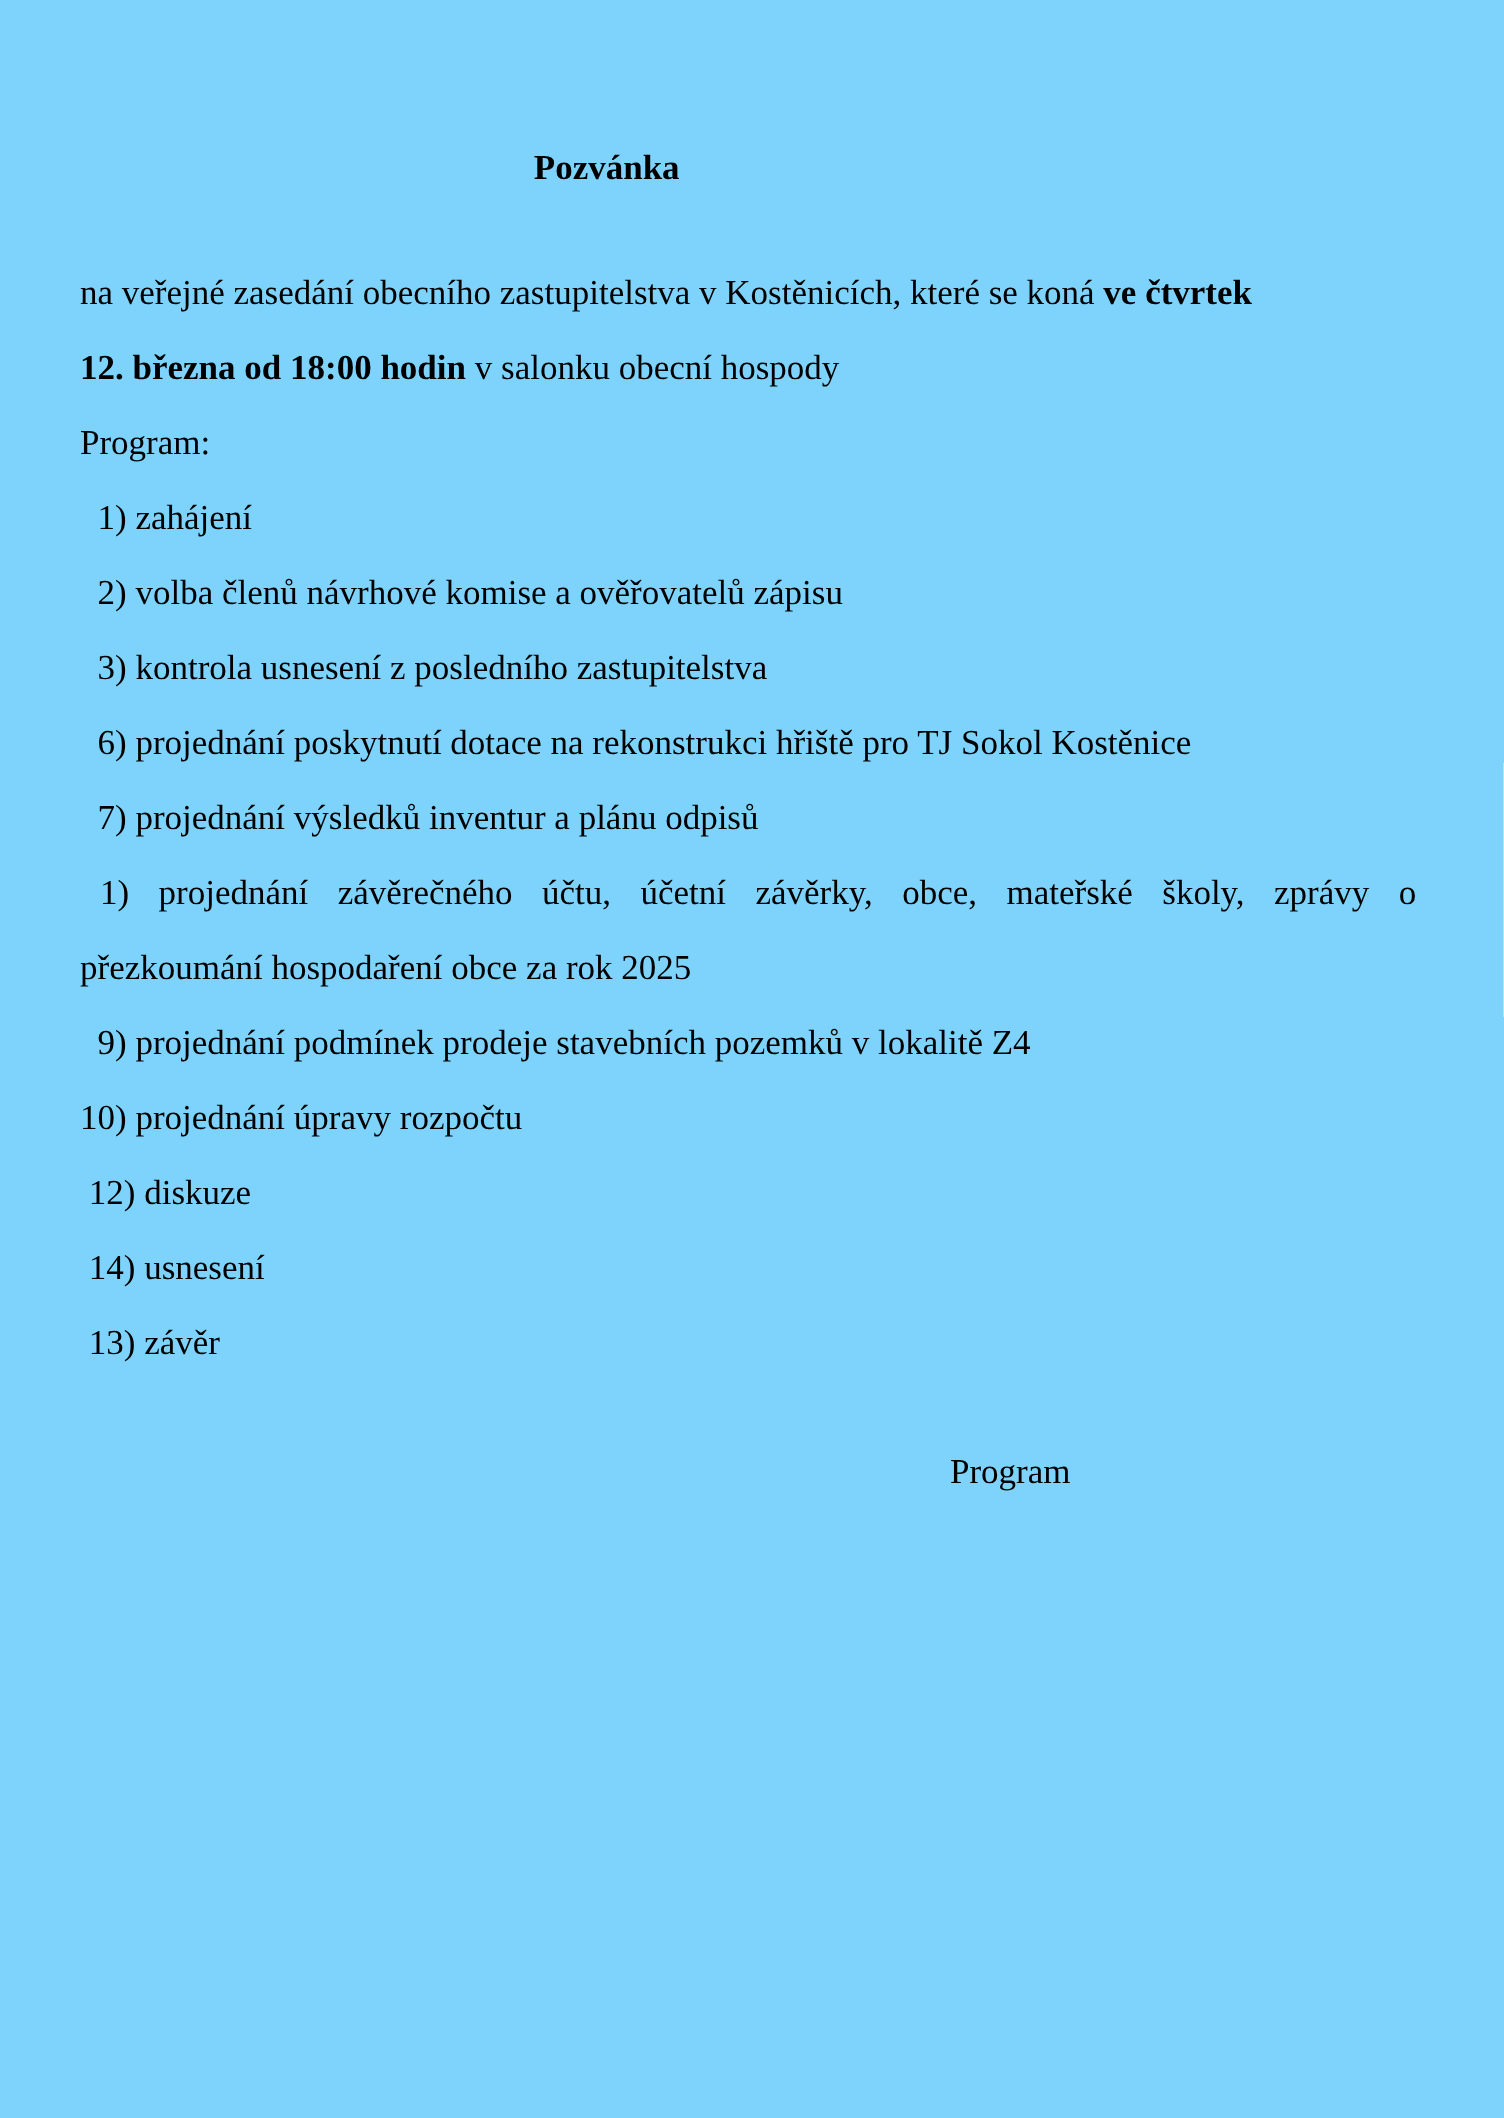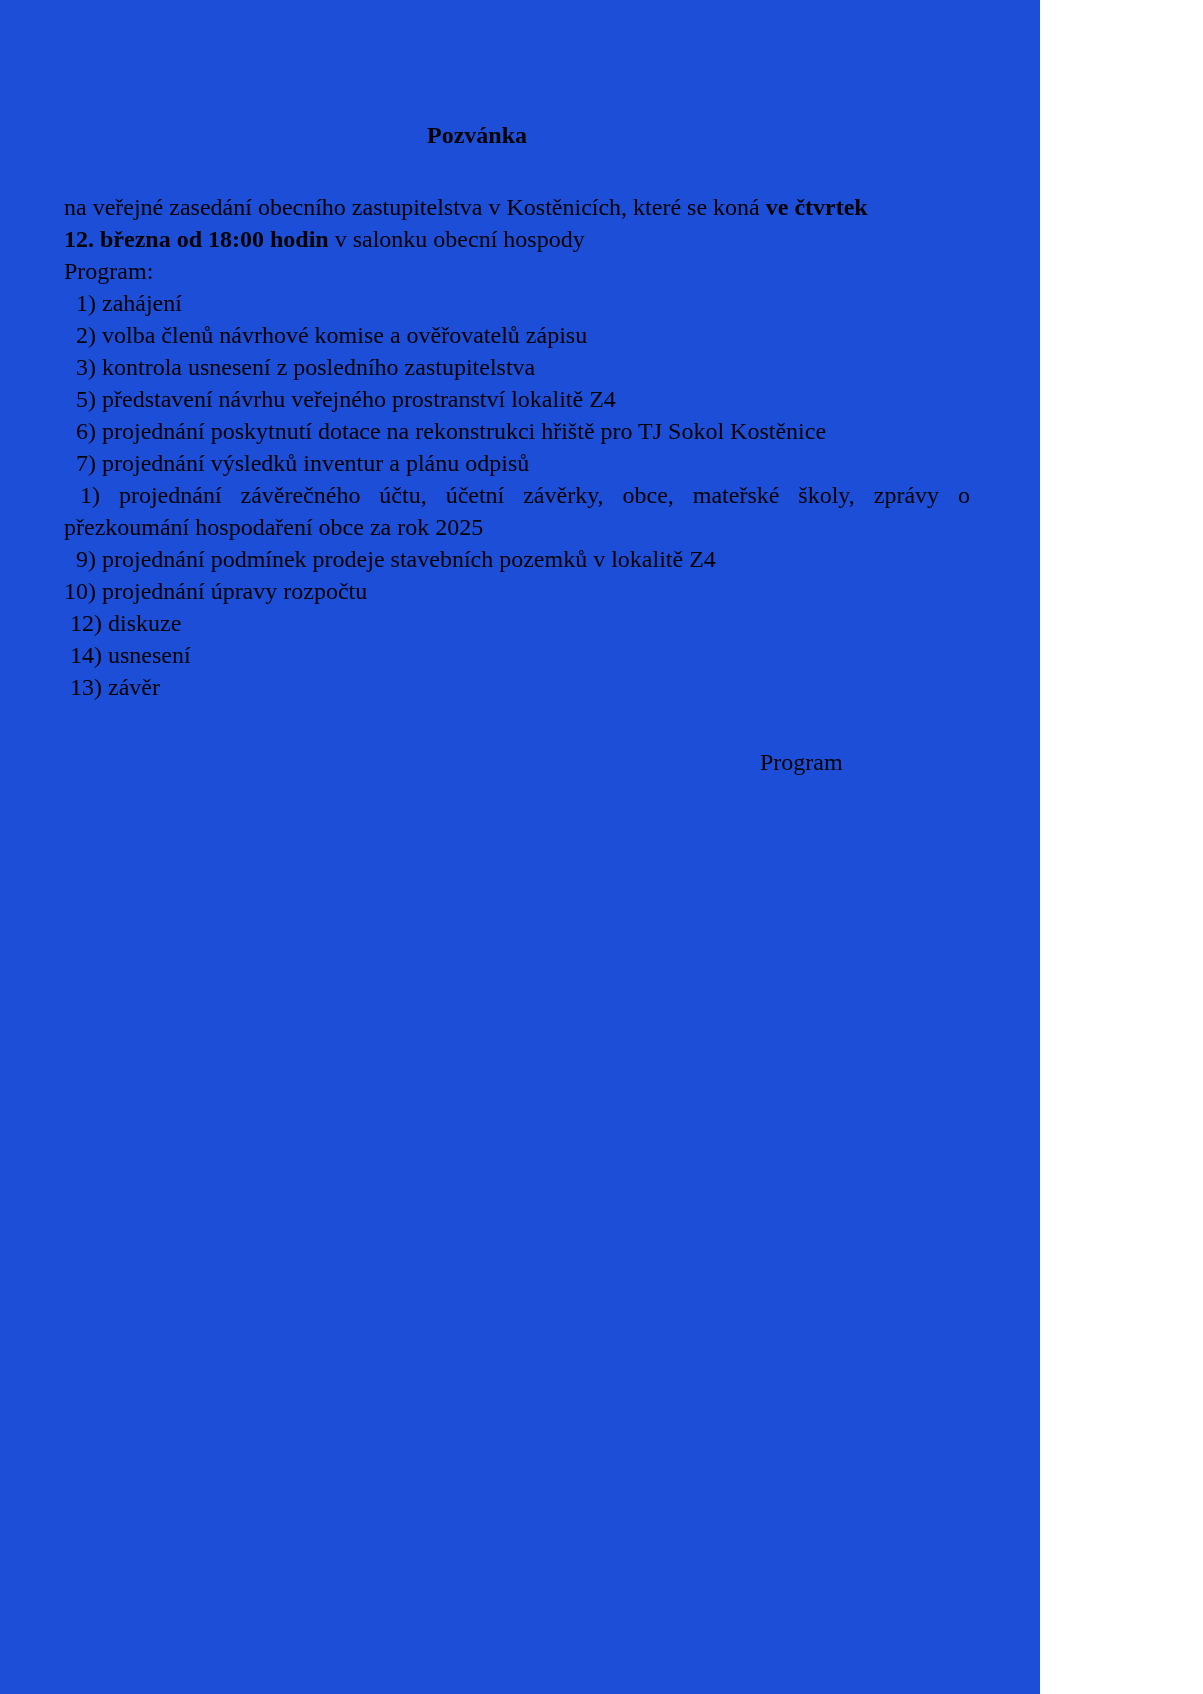--- a/index.html
+++ b/index.html
@@ -2,39 +2,39 @@
 <html lang="cs"><head>
 <meta charset="utf-8">
 <style>
   html, body {
     margin: 0;
     padding: 0;
     background: #ffffff;
   }
   .page {
     position: relative;
-    width: 1040px;
+    width: 1203px;
     height: 1694px;
-    background: #1d4ed8;
+    background: #7dd3fc;
     color: #000000;
     font-family: "Liberation Serif", "DejaVu Serif", serif;
-    font-size: 24px;
+    font-size: 28px;
     line-height: 32px;
     box-sizing: border-box;
     padding: 119px 70px 0 64px;
     overflow: hidden;
   }
   .title {
     font-weight: bold;
     padding-left: 363px;
     white-space: pre;
   }
   .spacer-a { height: 40px; }
   .spacer-b { height: 43px; }
-  .line { white-space: pre; }
+  .line { white-space: pre; margin-top: 28px; }
   .line.just {
     white-space: normal;
     text-indent: 16px;
     text-align: justify;
     text-align-last: justify;
   }
   .b { font-weight: bold; }
   .signature { padding-left: 696px; white-space: pre; }
 </style>
 </head>
@@ -48,21 +48,20 @@
   <div class="line"><span>na veřejné zasedání obecního zastupitelstva v Kostěnicích, které se koná </span><span class="b">ve čtvrtek</span></div>
 
   <div class="line"><span class="b">12. března od 18:00 hodin</span><span> v salonku obecní hospody</span></div>
 
   <div class="line">Program:</div>
 
   <div id="program-list">
       <div class="line">  1) zahájení</div>
       <div class="line">  2) volba členů návrhové komise a ověřovatelů zápisu</div>
       <div class="line">  3) kontrola usnesení z posledního zastupitelstva</div>
-      <div class="line">  5) představení návrhu veřejného prostranství lokalitě Z4</div>
       <div class="line">  6) projednání poskytnutí dotace na rekonstrukci hřiště pro TJ Sokol Kostěnice</div>
       <div class="line">  7) projednání výsledků inventur a plánu odpisů</div>
       <div class="line just">1) projednání závěrečného účtu, účetní závěrky, obce, mateřské školy, zprávy o</div>
       <div class="line">přezkoumání hospodaření obce za rok 2025</div>
       <div class="line">  9) projednání podmínek prodeje stavebních pozemků v lokalitě Z4</div>
       <div class="line">10) projednání úpravy rozpočtu</div>
       <div class="line"> 12) diskuze</div>
       <div class="line"> 14) usnesení</div>
       <div class="line"> 13) závěr</div>
     </div>

